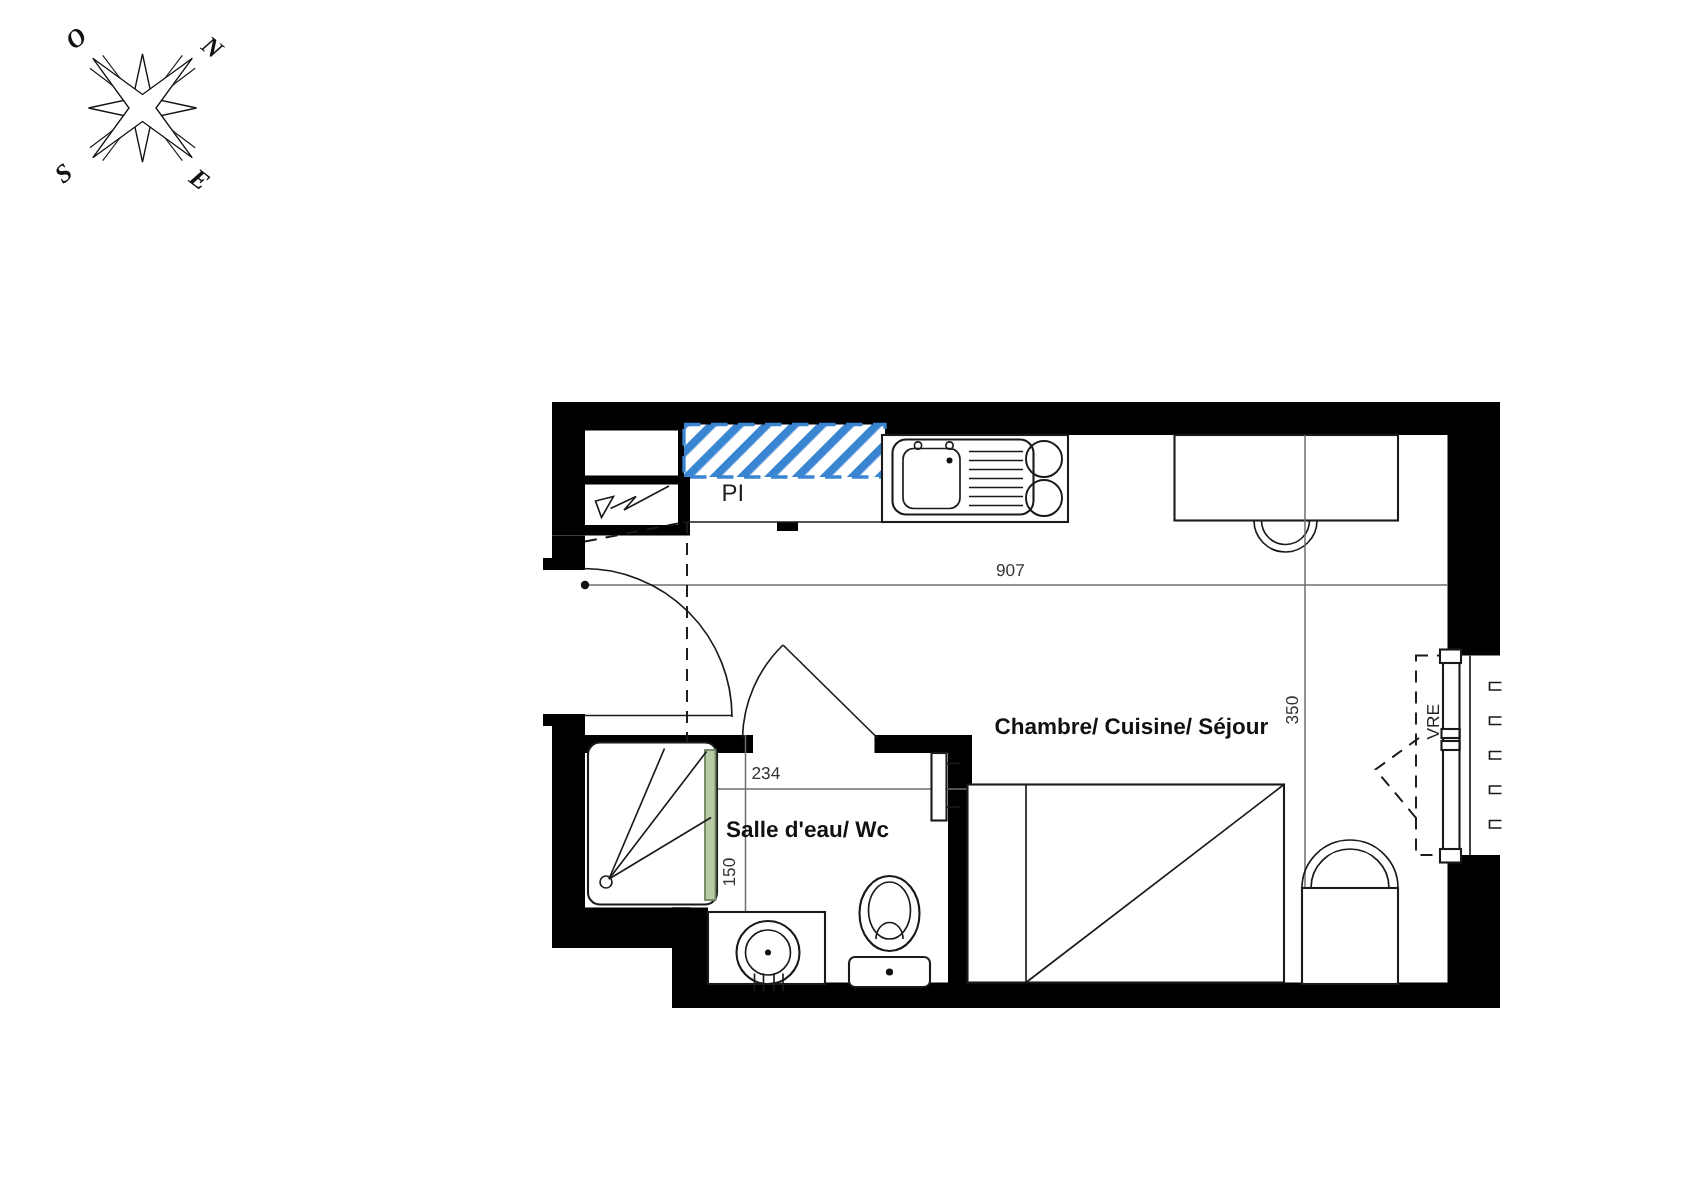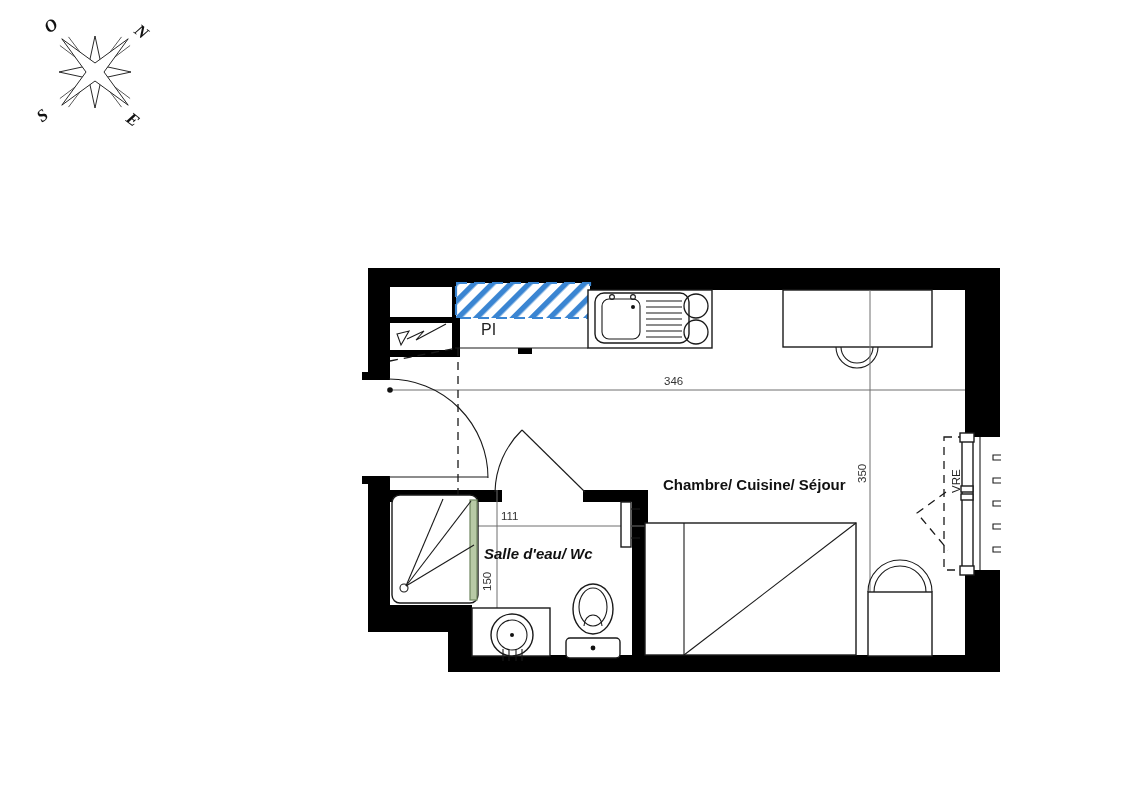--- a/index.html
+++ b/index.html
@@ -184,21 +184,21 @@
   </svg>
 
   <div class="lbl compass-letter" style="left:45px;top:16px;transform:rotate(-38deg);">O</div>
   <div class="lbl compass-letter" style="left:135px;top:22px;transform:rotate(38deg);">N</div>
   <div class="lbl compass-letter" style="left:38px;top:106px;transform:rotate(-38deg);">S</div>
   <div class="lbl compass-letter" style="left:127px;top:110px;transform:rotate(38deg);">E</div>
 
   <div class="lbl small-lbl" style="left:481px;top:321px;">PI</div>
 
   <div class="lbl room-lbl" style="left:663px;top:476px;">Chambre/ Cuisine/ Séjour</div>
-  <div class="lbl room-lbl" style="left:484px;top:545px;font-style:italic;">Salle d'eau/ Wc</div>
-
-  <div class="lbl dim-lbl" style="left:664px;top:375px;">346</div>
+  <div class="lbl room-lbl" style="left:484px;top:545px;">Salle d'eau/ Wc</div>
+
+  <div class="lbl dim-lbl" style="left:664px;top:375px;">907</div>
   <div class="lbl dim-lbl vtext" style="left:856px;top:483px;">350</div>
-  <div class="lbl dim-lbl" style="left:501px;top:510px;">111</div>
+  <div class="lbl dim-lbl" style="left:501px;top:510px;">234</div>
   <div class="lbl dim-lbl vtext" style="left:481px;top:591px;">150</div>
 
   <div class="lbl small-lbl vtext" style="left:950px;top:493px;font-size:11.5px;">VRE</div>
 </div>
 
 </body></html>

